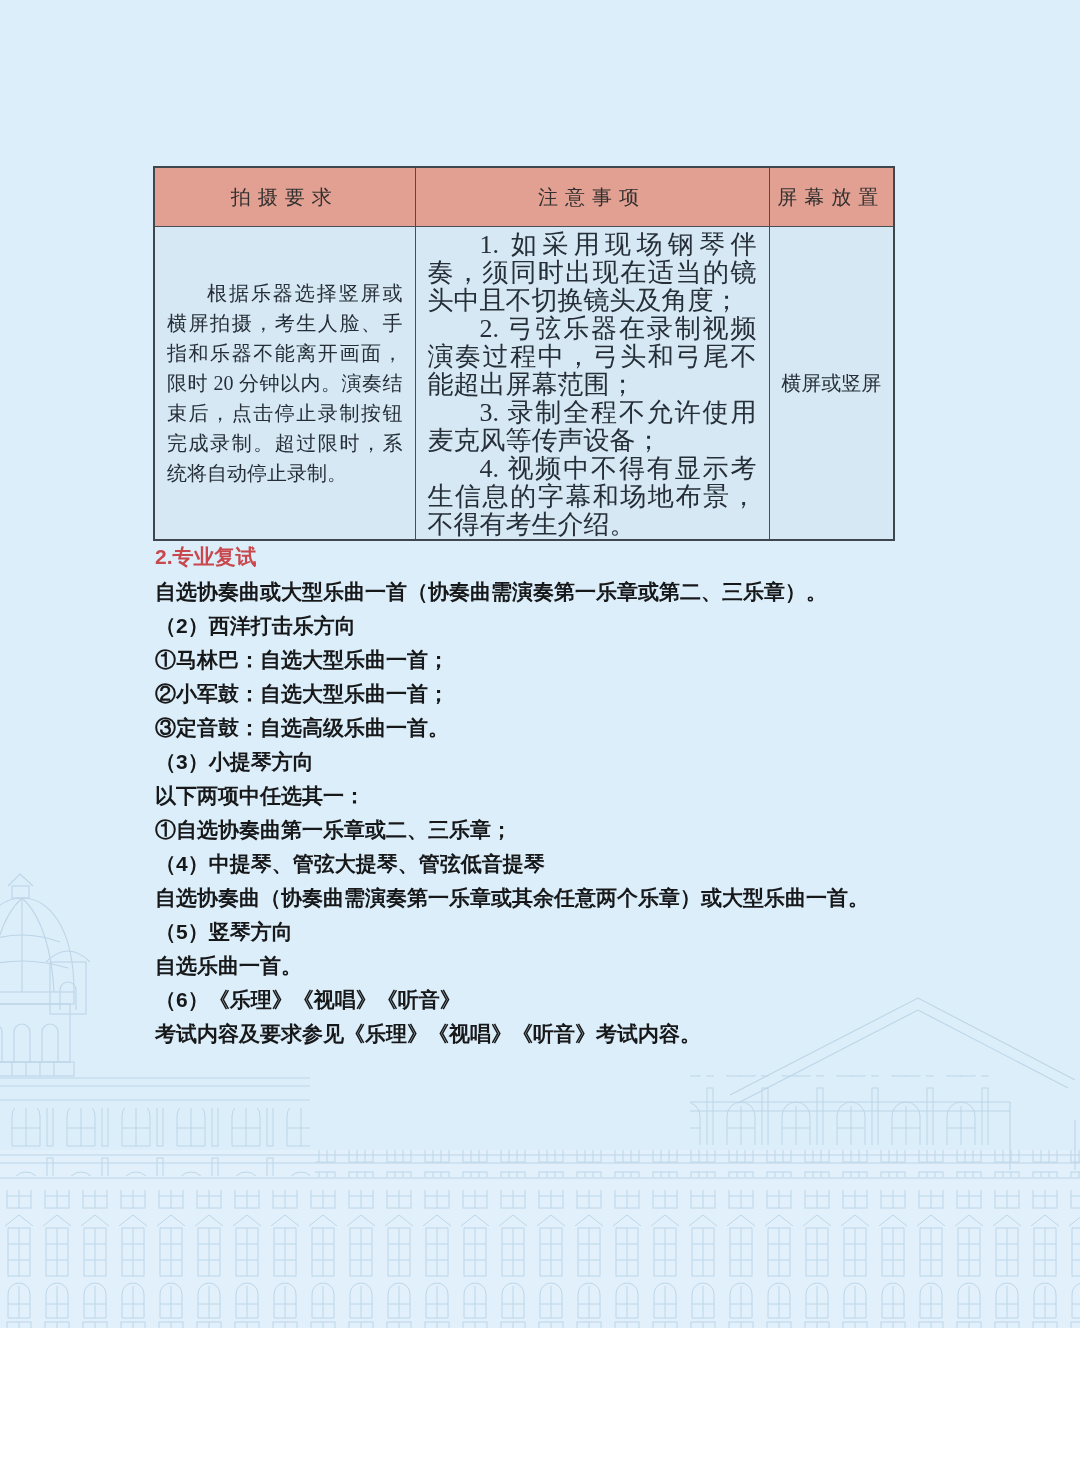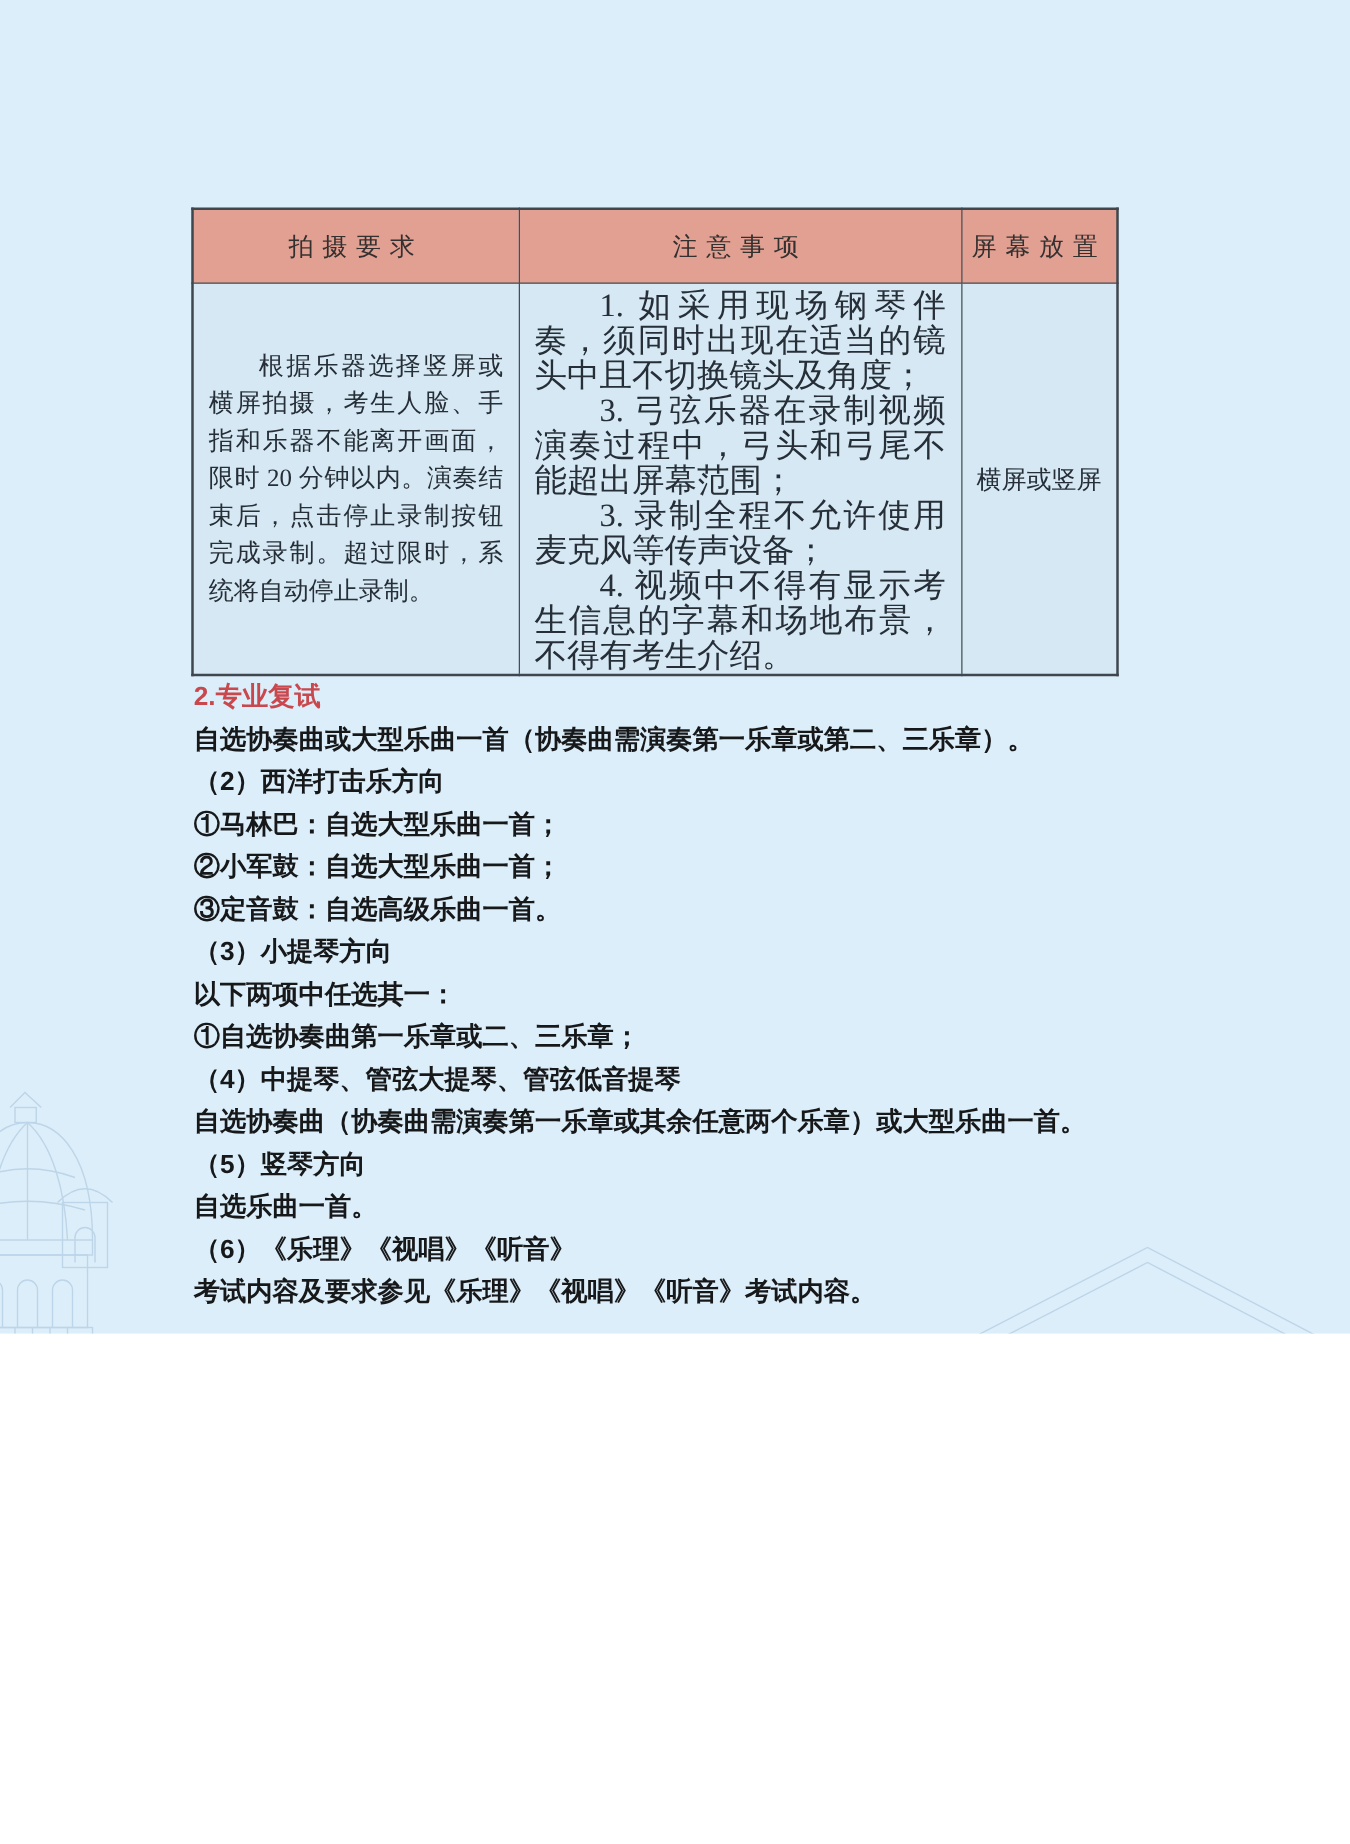--- a/index.html
+++ b/index.html
@@ -1,17 +1,17 @@
 <!DOCTYPE html>
 <html><head>
 <meta charset="utf-8">
 <style>
   html,body{margin:0;padding:0;}
   .page{
-    position:relative; width:1080px; height:1067px;
+    position:relative; width:1080px; height:1328px;
     background:#dceef9; overflow:hidden;
     font-family:"Liberation Sans", sans-serif;
   }
   
   .building{position:absolute; left:0; top:870px; width:1080px; height:605px;}
   
   .rtable{
     position:absolute; left:153px; top:166px;
     border-collapse:collapse; table-layout:fixed;
     font-family:"Liberation Serif","DejaVu Serif",serif;
@@ -189,21 +189,21 @@
     <tbody>
       <tr>
         <td class="td-shoot">
           <div class="cell-inner">
             <p>根据乐器选择竖屏或横屏拍摄，考生人脸、手指和乐器不能离开画面，限时 20 分钟以内。演奏结束后，点击停止录制按钮完成录制。超过限时，系统将自动停止录制。</p>
           </div>
         </td>
         <td class="td-notes">
           <div class="cell-inner">
               <p>1. 如采用现场钢琴伴奏，须同时出现在适当的镜头中且不切换镜头及角度；</p>
-              <p>3. 弓弦乐器在录制视频演奏过程中，弓头和弓尾不能超出屏幕范围；</p>
+              <p>2. 弓弦乐器在录制视频演奏过程中，弓头和弓尾不能超出屏幕范围；</p>
               <p>3. 录制全程不允许使用麦克风等传声设备；</p>
               <p>4. 视频中不得有显示考生信息的字幕和场地布景，不得有考生介绍。</p>
             </div>
         </td>
         <td class="td-screen">
           <span>横屏或竖屏</span>
         </td>
       </tr>
     </tbody>
   </table>

